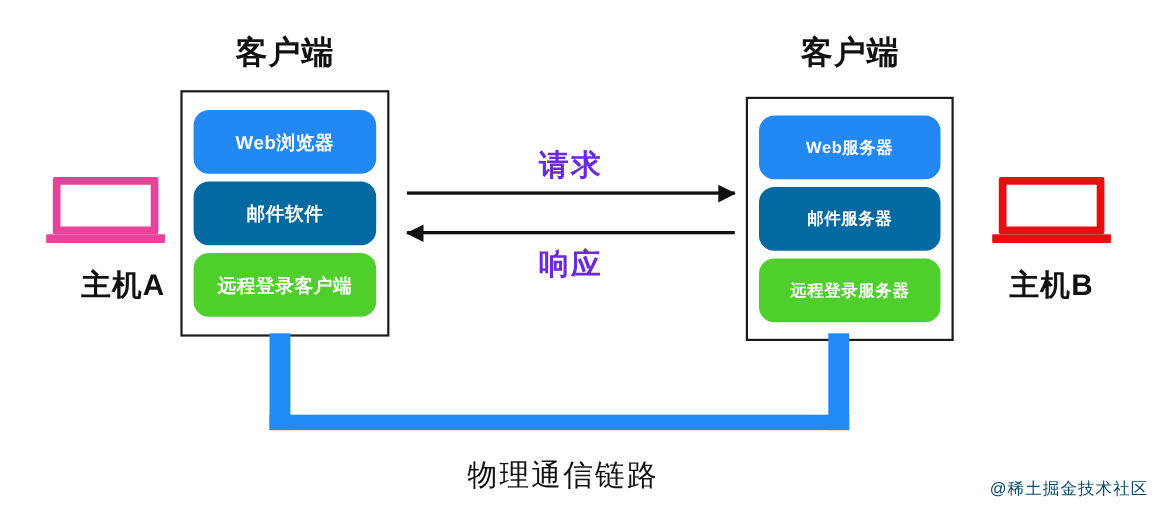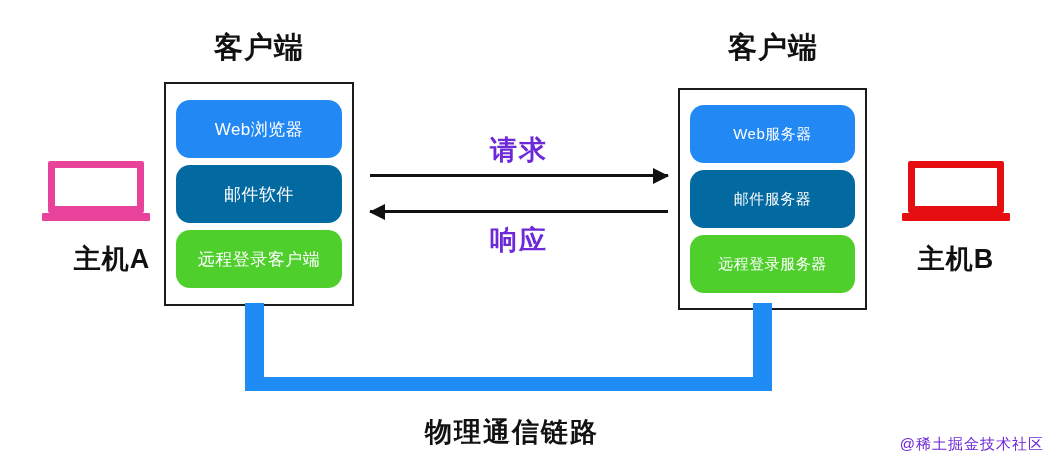--- a/index.html
+++ b/index.html
@@ -55,21 +55,21 @@
 
   .app-box {
     width: 100%;
     height: 58px;
     border-radius: 14px;
     display: flex;
     align-items: center;
     justify-content: center;
     color: #ffffff;
     font-size: 17px;
-    font-weight: normal;
+    font-weight: bold;
     letter-spacing: 0.5px;
     white-space: nowrap;
     box-sizing: border-box;
   }
   #frame-right .app-box { font-size: 15px; }
   .app-web   { background: #2289f4; }
   .app-mail  { background: #0369a1; }
   .app-login { background: #4fcf2c; }
   #frame-right .app-login { font-size: 15px; }
 
@@ -115,21 +115,21 @@
   #link-stem-left  { left: 245px; top: 303px; width: 19px; height: 88px; }
   #link-stem-right { left: 753px; top: 303px; width: 19px; height: 88px; }
   #link-bottom     { left: 245px; top: 377px; width: 527px; height: 14px; }
 
   #link-label {
     position: absolute;
     left: 312px; top: 414px;
     width: 400px;
     text-align: center;
     font-size: 27px;
-    font-weight: bold;
+    font-weight: normal;
     color: #111111;
     letter-spacing: 2px;
     white-space: nowrap;
   }
 
   
   .laptop {
     position: absolute;
     width: 108px;
     height: 66px;
@@ -167,21 +167,21 @@
   }
   #label-host-a { left: 42px;  top: 241px; }
   #label-host-b { left: 886px; top: 241px; }
 
   
   #watermark {
     position: absolute;
     right: 16px;
     bottom: 9px;
     font-size: 15px;
-    color: #6d28d9;
+    color: #0c4a6e;
     letter-spacing: 1px;
     white-space: nowrap;
   }
 </style>
 </head>
 <body>
 
 <div id="canvas">
 
   <div class="panel-title" id="title-left">客户端</div>

